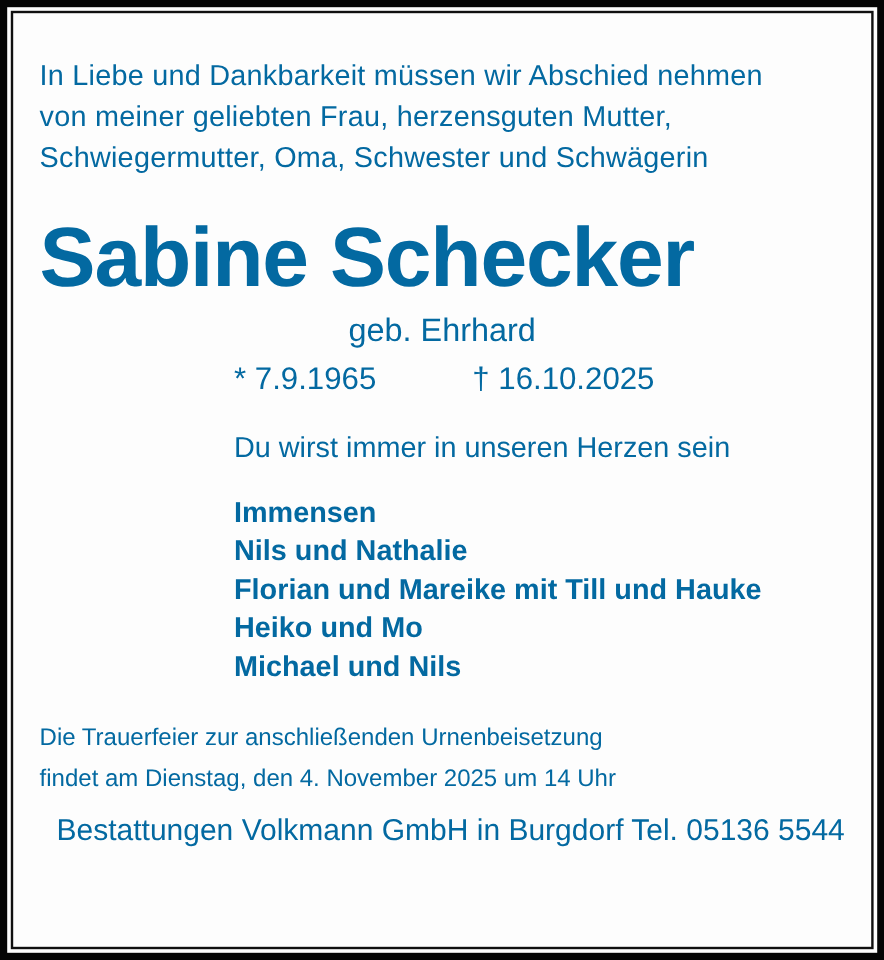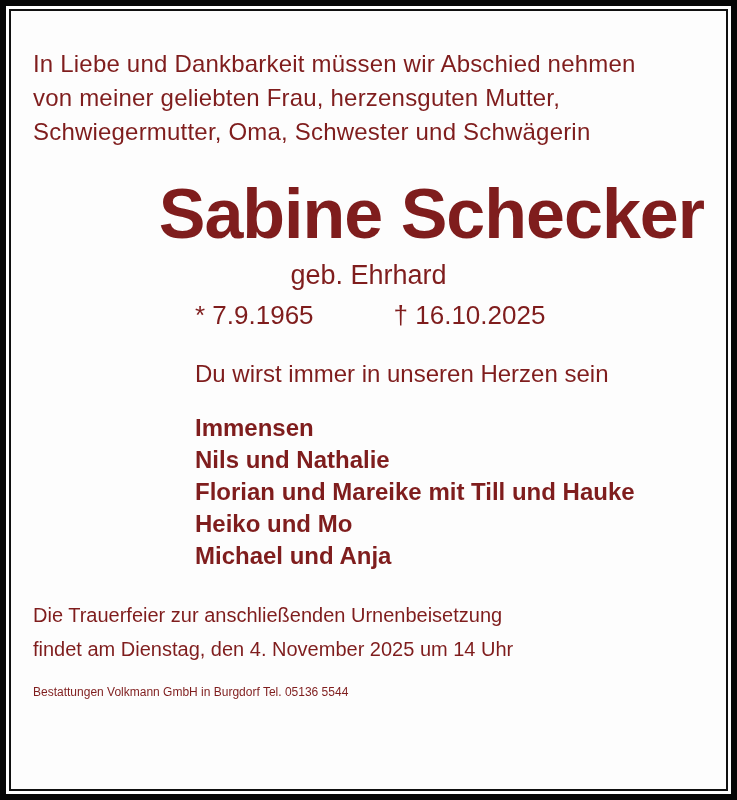--- a/index.html
+++ b/index.html
@@ -15,36 +15,36 @@
     border: 6px solid #050505;
     background: #fdfdfd;
     padding: 3px;
   }
   .card-inner {
     box-sizing: border-box;
     width: 100%;
     height: 100%;
     border: 2px solid #101010;
     background: #fdfdfd;
-    color: #7f1d1d;
+    color: #0369a1;
     padding: 36px 22px 0 22px;
     overflow: hidden;
   }
   .intro {
     font-size: 24px;
     line-height: 34px;
     letter-spacing: 0.2px;
   }
   .name {
     margin: 26px 0 0 0;
     font-size: 70px;
     line-height: 78px;
     font-weight: 700;
     letter-spacing: -1px;
-    text-align: right;
+    text-align: left;
     white-space: nowrap;
   }
   .maiden {
     margin-top: 6px;
     font-size: 27px;
     line-height: 32px;
     text-align: center;
   }
   .dates {
     margin-top: 8px;
@@ -67,23 +67,23 @@
     line-height: 32px;
     font-weight: 700;
   }
   .ceremony {
     margin-top: 26px;
     font-size: 20px;
     line-height: 34px;
   }
   .funeral-home {
     margin-top: 12px;
-    font-size: 12px;
+    font-size: 25px;
     line-height: 29px;
-    text-align: left;
+    text-align: right;
   }
 </style>
 </head>
 <body>
 
 <div class="card">
   <div class="card-inner">
 
     <div class="intro">
       <div>In Liebe und Dankbarkeit müssen wir Abschied nehmen</div>
@@ -100,21 +100,21 @@
       <span>† 16.10.2025</span>
     </div>
 
     <div class="verse">Du wirst immer in unseren Herzen sein</div>
 
     <div class="mourners">
       <div>Immensen</div>
       <div>Nils und Nathalie</div>
       <div>Florian und Mareike mit Till und Hauke</div>
       <div>Heiko und Mo</div>
-      <div>Michael und Anja</div>
+      <div>Michael und Nils</div>
     </div>
 
     <div class="ceremony">
       <div>Die Trauerfeier zur anschließenden Urnenbeisetzung</div>
       <div>findet am Dienstag, den 4. November 2025 um 14 Uhr</div>
     </div>
 
     <div class="funeral-home">
       <div>Bestattungen Volkmann GmbH in Burgdorf Tel. 05136 5544</div>
     </div>

